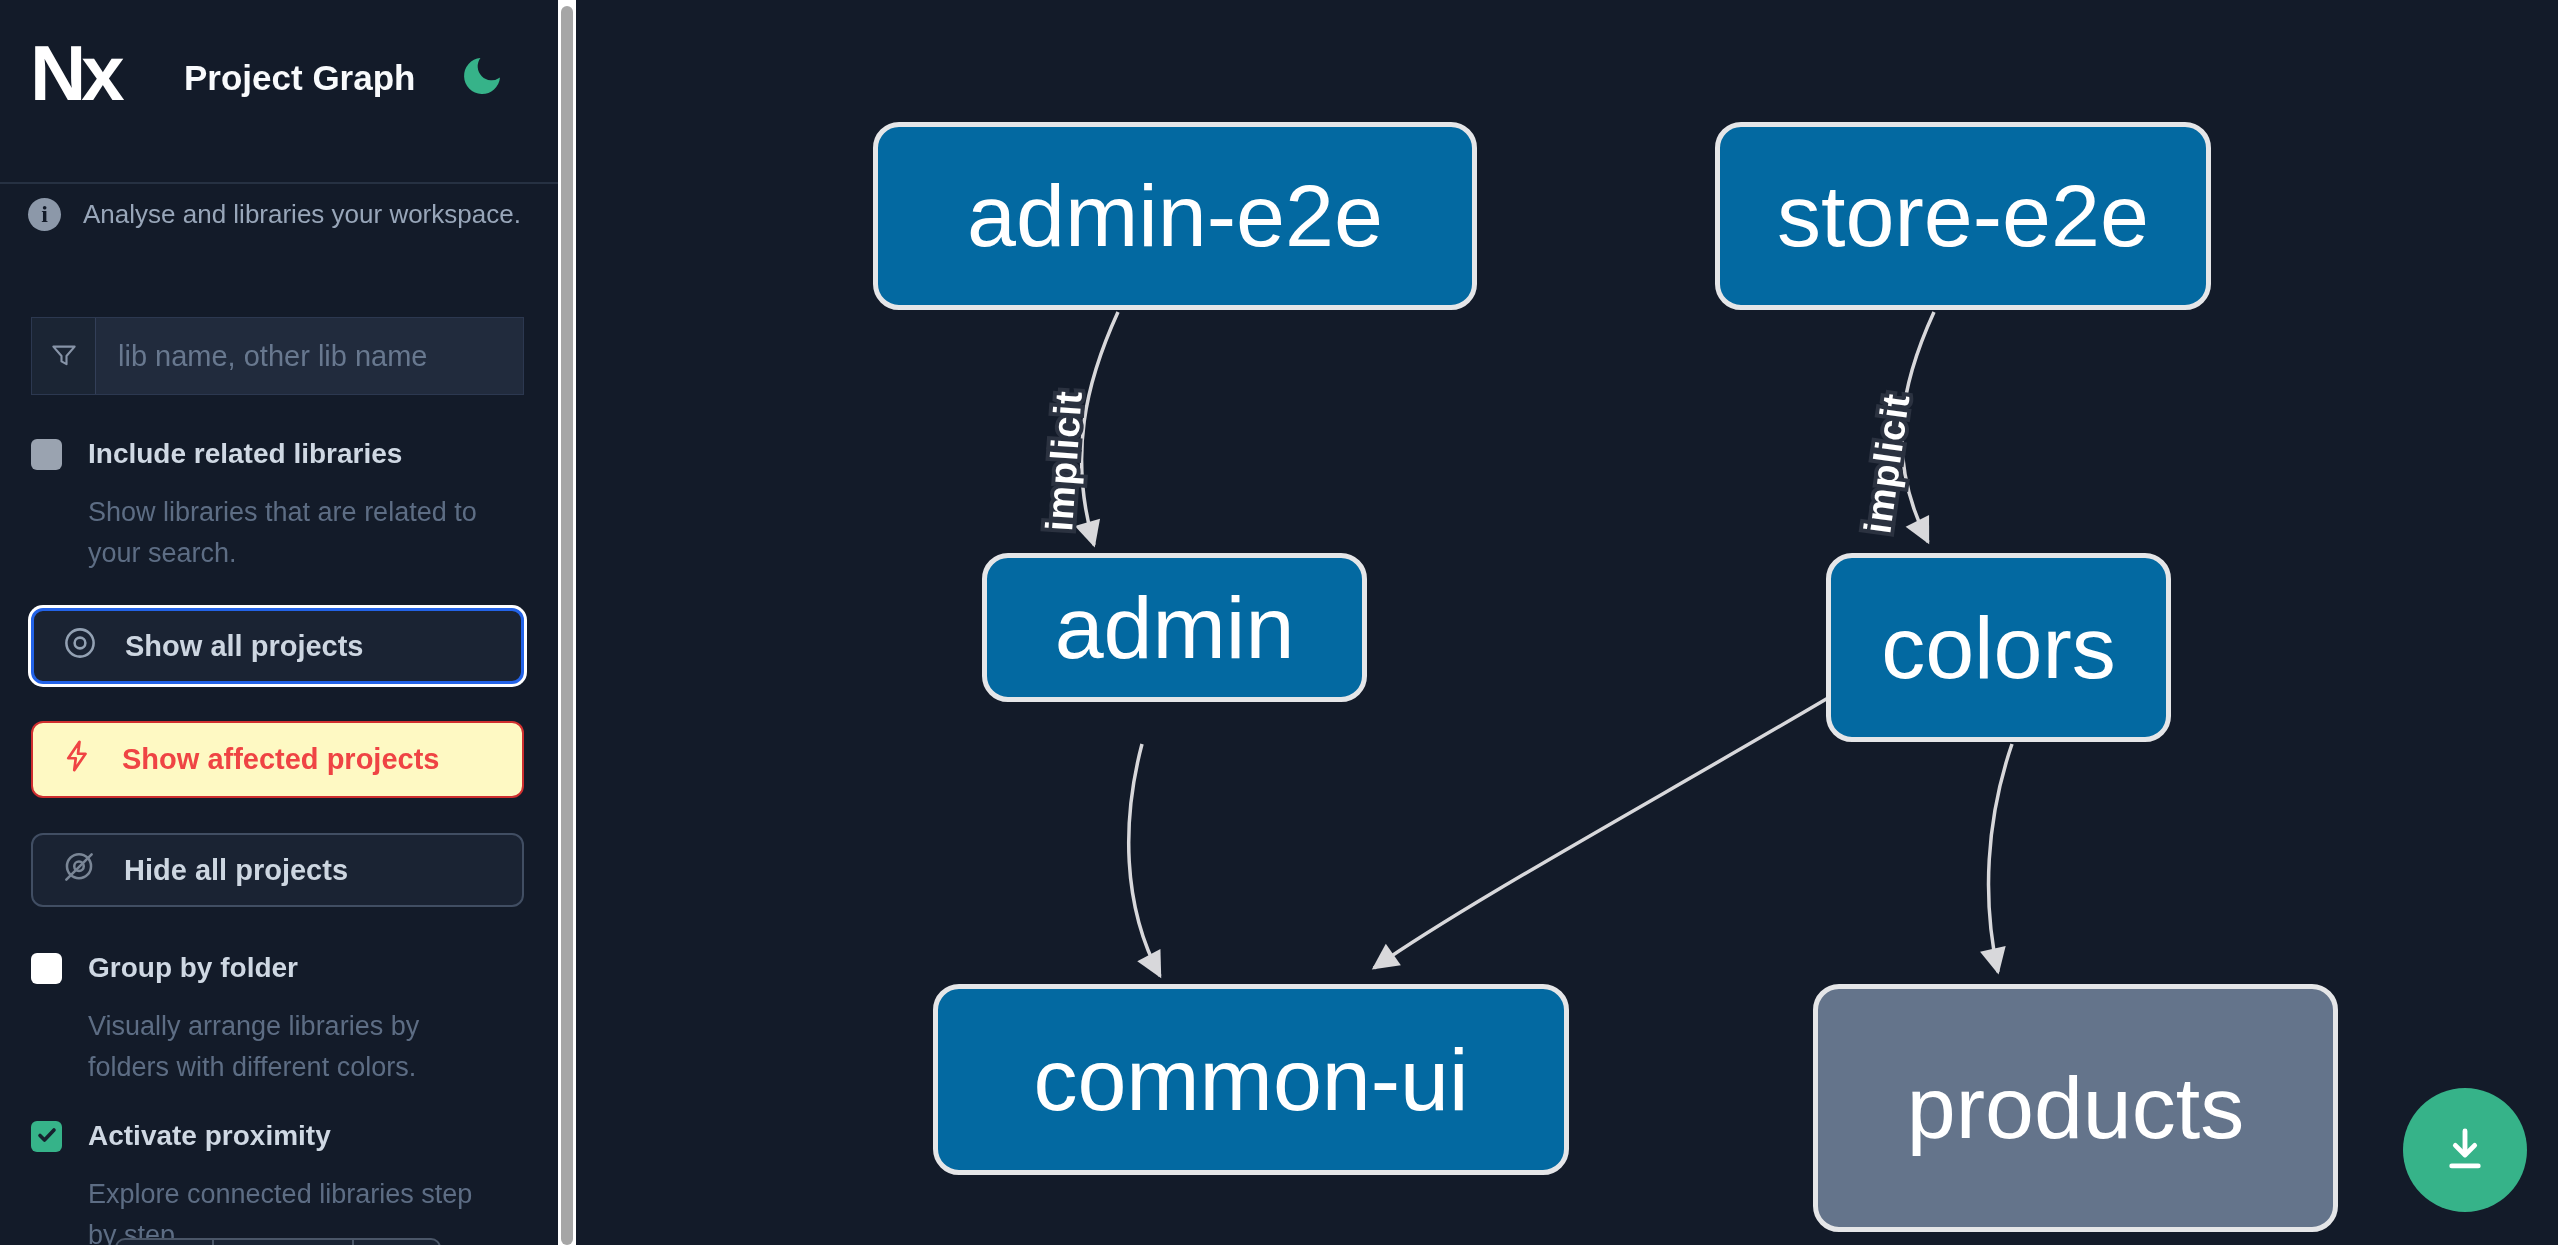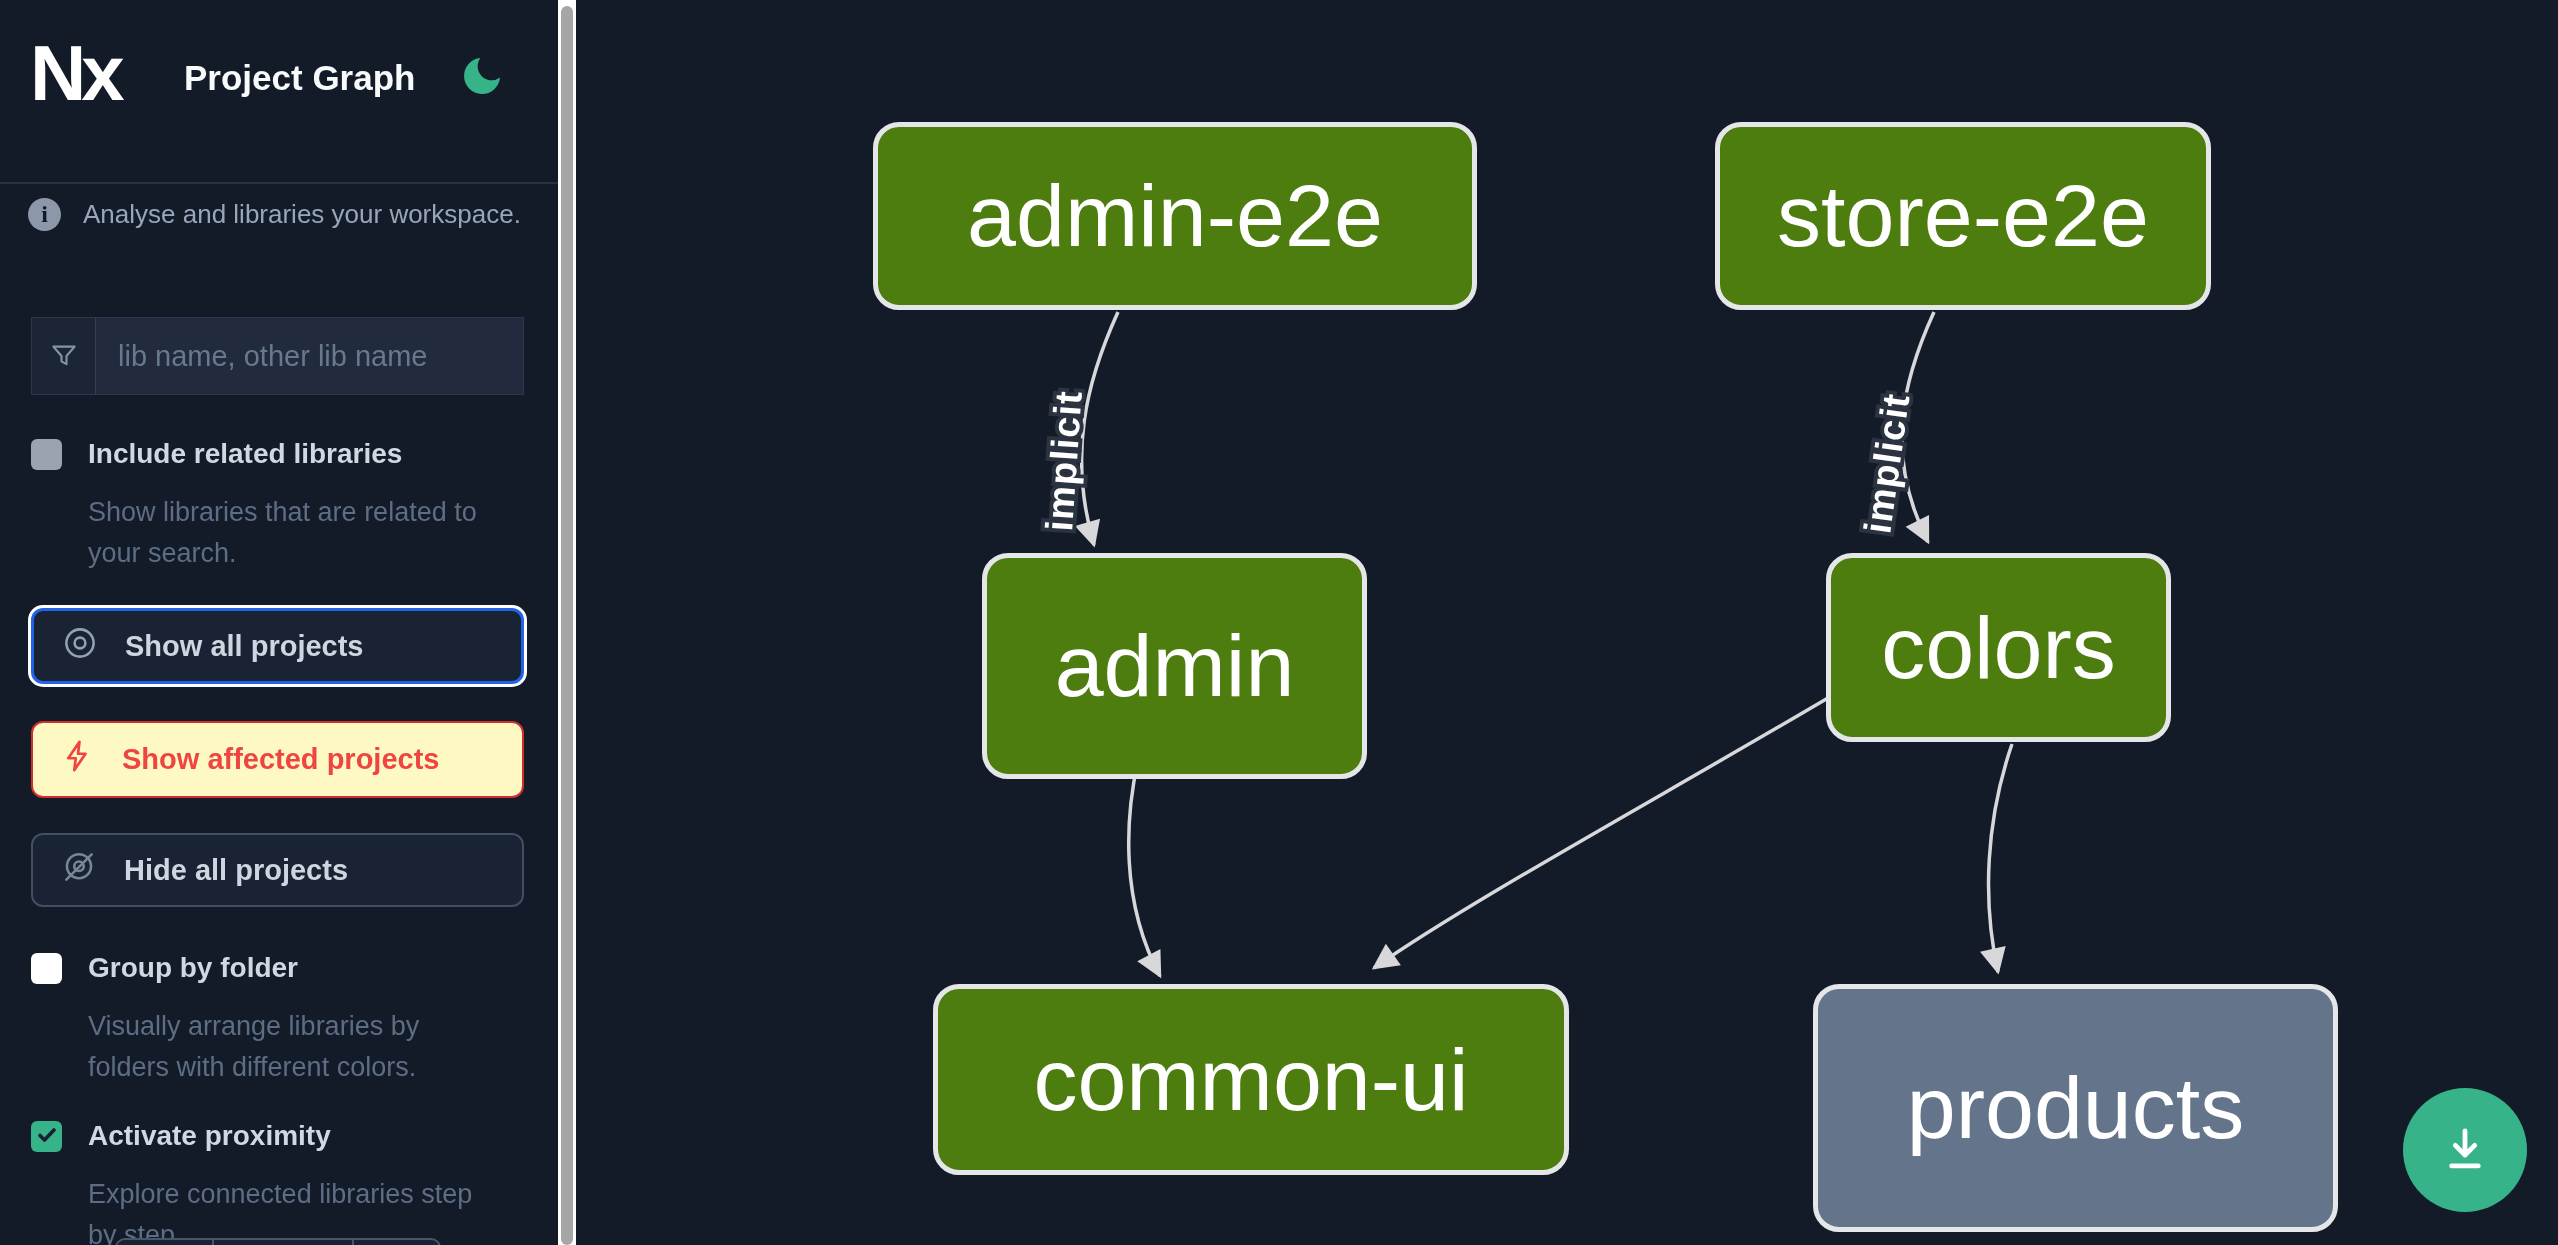--- a/index.html
+++ b/index.html
@@ -52,21 +52,21 @@
   .seg-sliver .seg+.seg{border-left:2px solid #4a5668;}
 
   .scroll-track{position:absolute;left:558px;top:0;width:18px;height:1245px;background:#ffffff;}
   .scroll-thumb{position:absolute;left:561px;top:6px;width:12px;height:1239px;border-radius:7px;background:#a6a6a6;}
 
   
   .edges{position:absolute;left:0;top:0;pointer-events:none;}
   .gnode{position:absolute;box-sizing:border-box;display:flex;align-items:center;justify-content:center;
          border:5px solid #e5e6e8;border-radius:26px;color:#ffffff;font-size:88px;font-weight:400;
          cursor:pointer;}
-  .gnode.affected{background:#4d7c0f;}
+  .gnode.affected{background:#0369a1;}
   .gnode.plain{background:#64748b;}
   .edge-label{font-family:"Liberation Sans",sans-serif;font-size:38px;font-weight:700;fill:#ffffff;
               stroke:#2b3240;stroke-width:8px;paint-order:stroke;letter-spacing:1px;}
 
   .download-btn{position:absolute;left:2403px;top:1088px;width:124px;height:124px;border-radius:50%;
                 background:#36b389;border:none;display:flex;align-items:center;justify-content:center;
                 cursor:pointer;}
 </style>
 </head>
 <body>
@@ -186,21 +186,21 @@
       <path d="M 2012 744 C 1986 820, 1982 900, 1998 972" marker-end="url(#arrow)"></path>
     </g>
     <text class="edge-label" transform="translate(1072,532) rotate(-86)">implicit</text>
     <text class="edge-label" transform="translate(1890,535) rotate(-82)">implicit</text>
   </svg>
 
   <div class="gnode affected" style="left:873px;top:122px;width:604px;height:188px">admin-e2e</div>
 
   <div class="gnode affected" style="left:1715px;top:122px;width:496px;height:188px">store-e2e</div>
 
-  <div class="gnode affected" style="left:982px;top:553px;width:385px;height:226px">admin</div>
+  <div class="gnode affected" style="left:982px;top:553px;width:385px;height:149px">admin</div>
 
   <div class="gnode affected" style="left:1826px;top:553px;width:345px;height:189px">colors</div>
 
   <div class="gnode affected" style="left:933px;top:984px;width:636px;height:191px">common-ui</div>
 
   <div class="gnode plain" style="left:1813px;top:984px;width:525px;height:248px">products</div>
 
   <button class="download-btn">
     <span>
       <svg width="58" height="58" viewBox="0 0 24 24" fill="none" stroke="#ffffff" stroke-width="2" stroke-linecap="round" stroke-linejoin="round">

